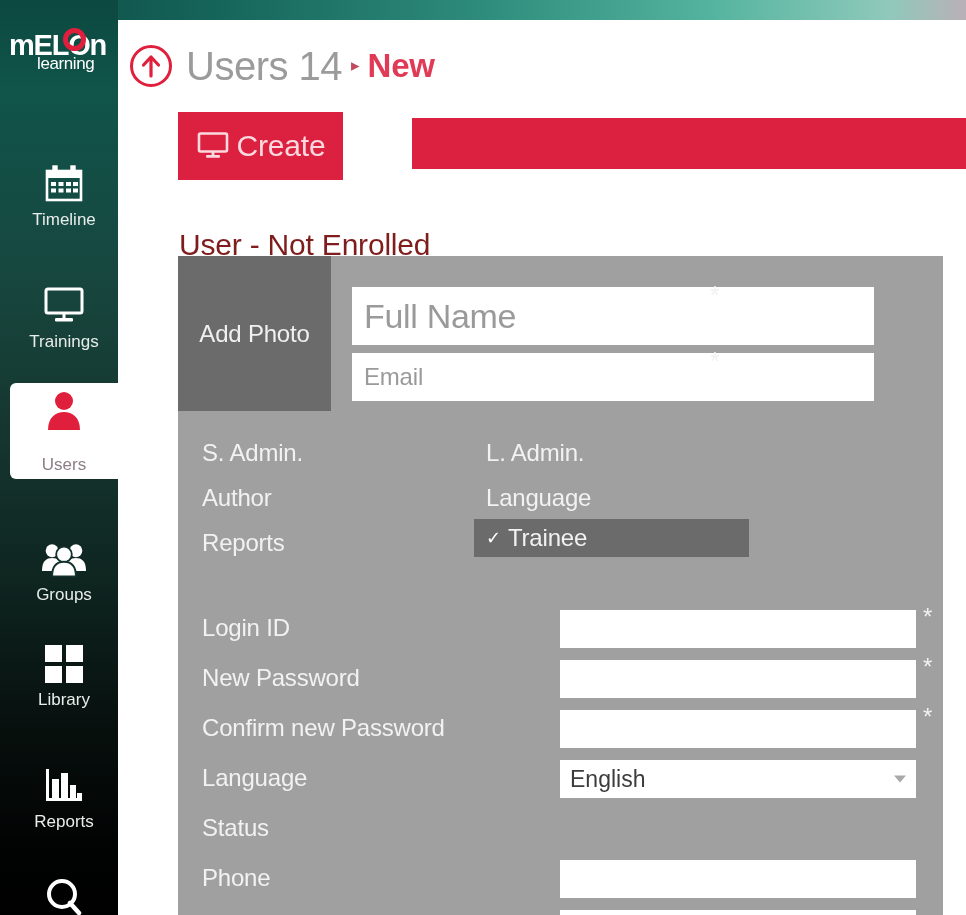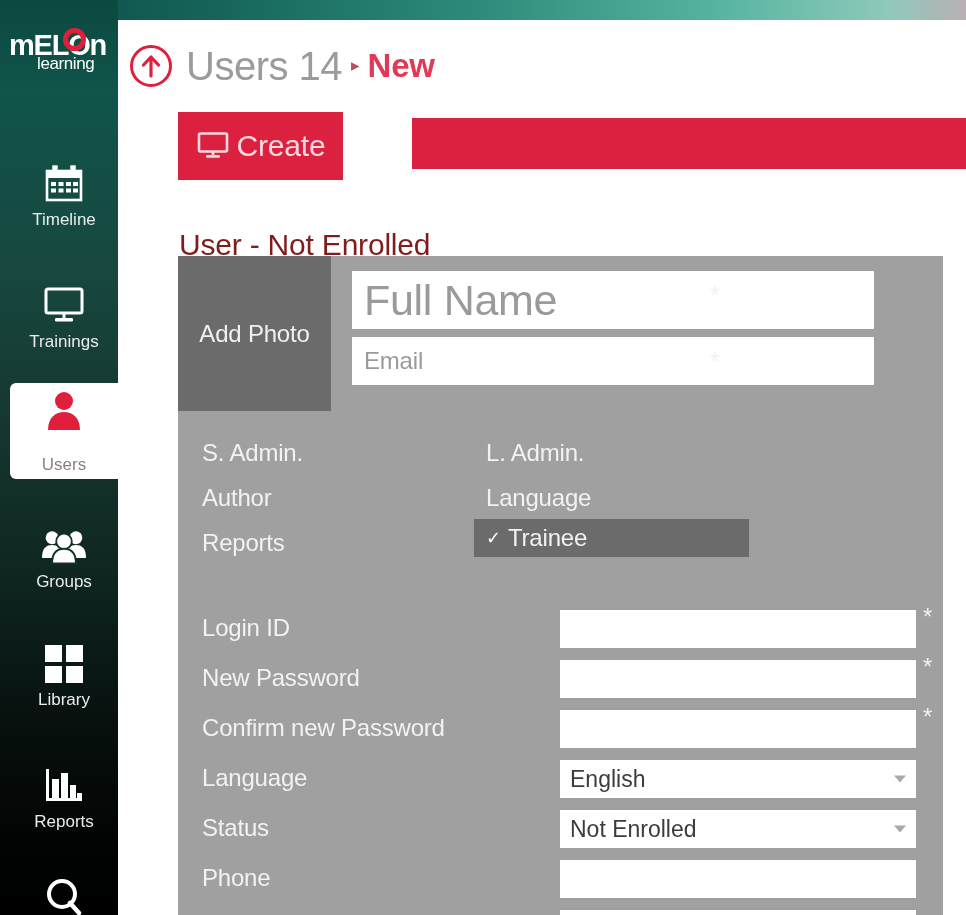--- a/index.html
+++ b/index.html
@@ -238,22 +238,22 @@
     outline: none;
     box-sizing: border-box;
     display: block;
     font-family: "Liberation Sans", sans-serif;
     color: #3c3c3c;
     font-weight: 300;
   }
   .tin::placeholder { color: #9a9a9a; opacity: 1; }
   .tin-name {
     width: 522px; height: 58px;
-    margin-top: 15px;
-    font-size: 43px;
+    margin-top: 31px;
+    font-size: 34px;
     padding: 0 12px;
     letter-spacing: -0.3px;
   }
   .tin-email {
     width: 522px; height: 48px;
     margin-top: 8px;
     font-size: 24px;
     padding: 0 12px;
     letter-spacing: -0.2px;
   }
@@ -406,21 +406,21 @@
     <div class="nav-item active" style="top:383px;gap:19px;">
       <span class="nav-icon">
         <svg width="36" height="40" viewBox="0 0 36 40">
           <circle cx="18" cy="11" r="9" fill="#e01f3d"></circle>
           <path d="M2 40 C2 27 10 22 18 22 C26 22 34 27 34 40 Z" fill="#e01f3d"></path>
         </svg>
       </span>
       <span class="nav-label">Users</span>
     </div>
 
-    <div class="nav-item" style="top:510px;">
+    <div class="nav-item" style="top:523px;">
       <span class="nav-icon">
         <svg width="48" height="38" viewBox="0 0 48 38">
           <circle cx="11" cy="10" r="7" fill="#fff"></circle>
           <path d="M0 32 C0 21 5 18 11 18 C17 18 22 21 22 32 Z" fill="#fff"></path>
           <circle cx="37" cy="10" r="7" fill="#fff"></circle>
           <path d="M26 32 C26 21 31 18 37 18 C43 18 48 21 48 32 Z" fill="#fff"></path>
           <circle cx="24" cy="14" r="8.5" fill="#fff" stroke="#10322c" stroke-width="2"></circle>
           <path d="M11 38 C11 25 17 22 24 22 C31 22 37 25 37 38 Z" fill="#fff" stroke="#10322c" stroke-width="2"></path>
         </svg>
       </span>
@@ -559,24 +559,20 @@
           <span class="flabel">Language</span>
           <div class="fctl">
             <span>English</span>
             <span class="fcaret"></span>
           </div>
           <span class="fstar"></span>
         </div>
 
         <div class="frow">
           <span class="flabel">Status</span>
-          <div class="fctl">
-            <span>Not Enrolled</span>
-            <span class="fcaret"></span>
-          </div>
           <span class="fstar"></span>
         </div>
 
         <div class="frow">
           <span class="flabel">Phone</span>
           <div class="fctl">
             <span></span>
           </div>
           <span class="fstar"></span>
         </div>

